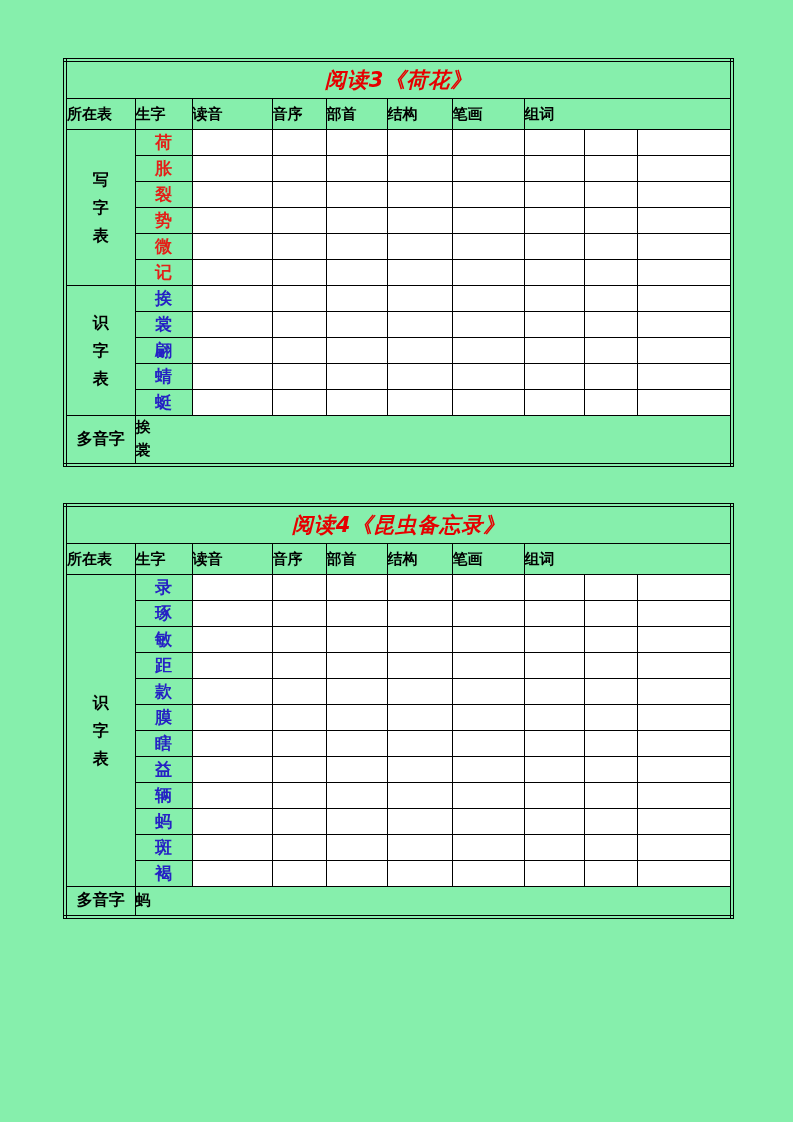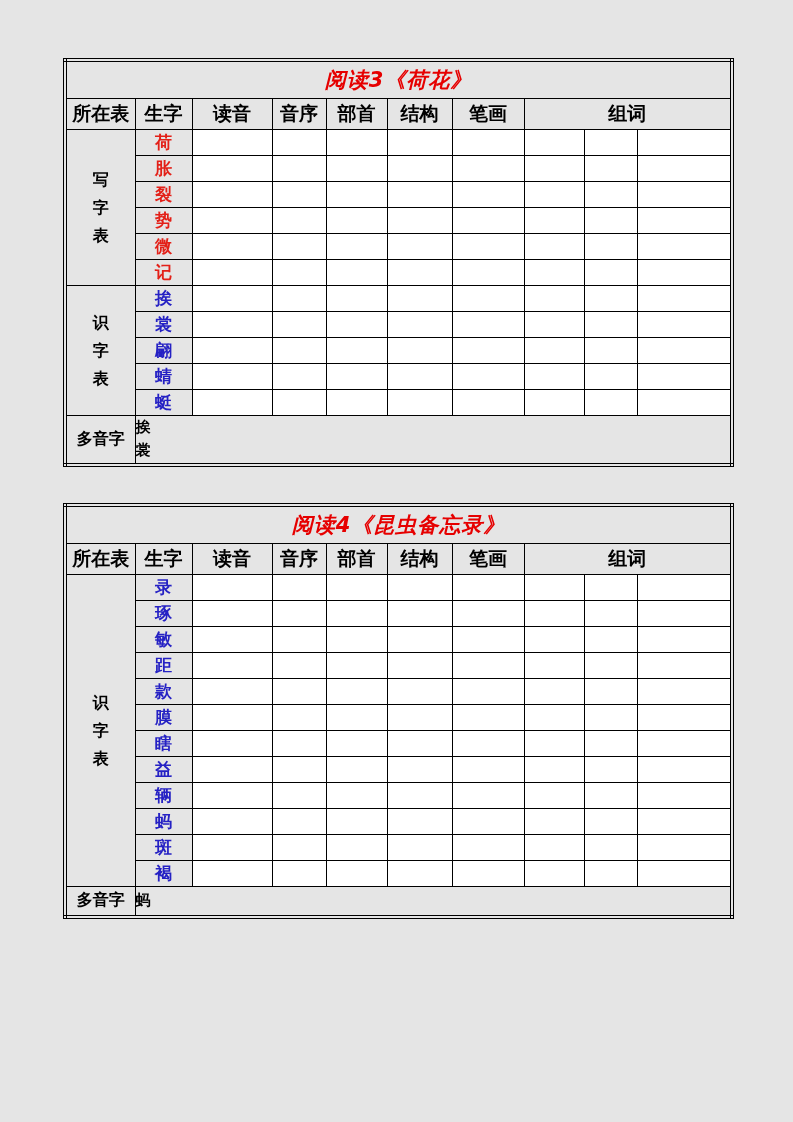--- a/index.html
+++ b/index.html
@@ -4,21 +4,21 @@
 <style>
   html, body {
     margin: 0;
     padding: 0;
     background: #ffffff;
   }
   .page {
     position: relative;
     width: 793px;
     height: 1122px;
-    background: #e5e5e5;
+    background: #86efac;
     font-family: "DejaVu Sans", sans-serif;
     color: #000;
   }
   .tbl-wrap {
     position: absolute;
     left: 63px;
     width: 667px;
   }
   .t1 { top: 58px; }
   .t2 { top: 503px; }
@@ -39,24 +39,24 @@
     text-align: center;
     vertical-align: middle;
     font-weight: bold;
     font-style: italic;
     font-size: 21px;
     letter-spacing: 1px;
     color: var(--accent_red, #e60000);
   }
   tr.header-row td {
     height: 30px;
-    text-align: center;
-    vertical-align: middle;
-    font-weight: bold;
-    font-size: 19px;
+    text-align: left;
+    vertical-align: middle;
+    font-weight: bold;
+    font-size: 15px;
   }
   tbody tr { height: 26px; }
   td.char-cell {
     text-align: center;
     vertical-align: middle;
     font-weight: bold;
     font-size: 17px;
   }
   td.char-write { color: var(--write_red, #e60000); }
   td.char-recog { color: var(--recog_blue, #2222cc); }

